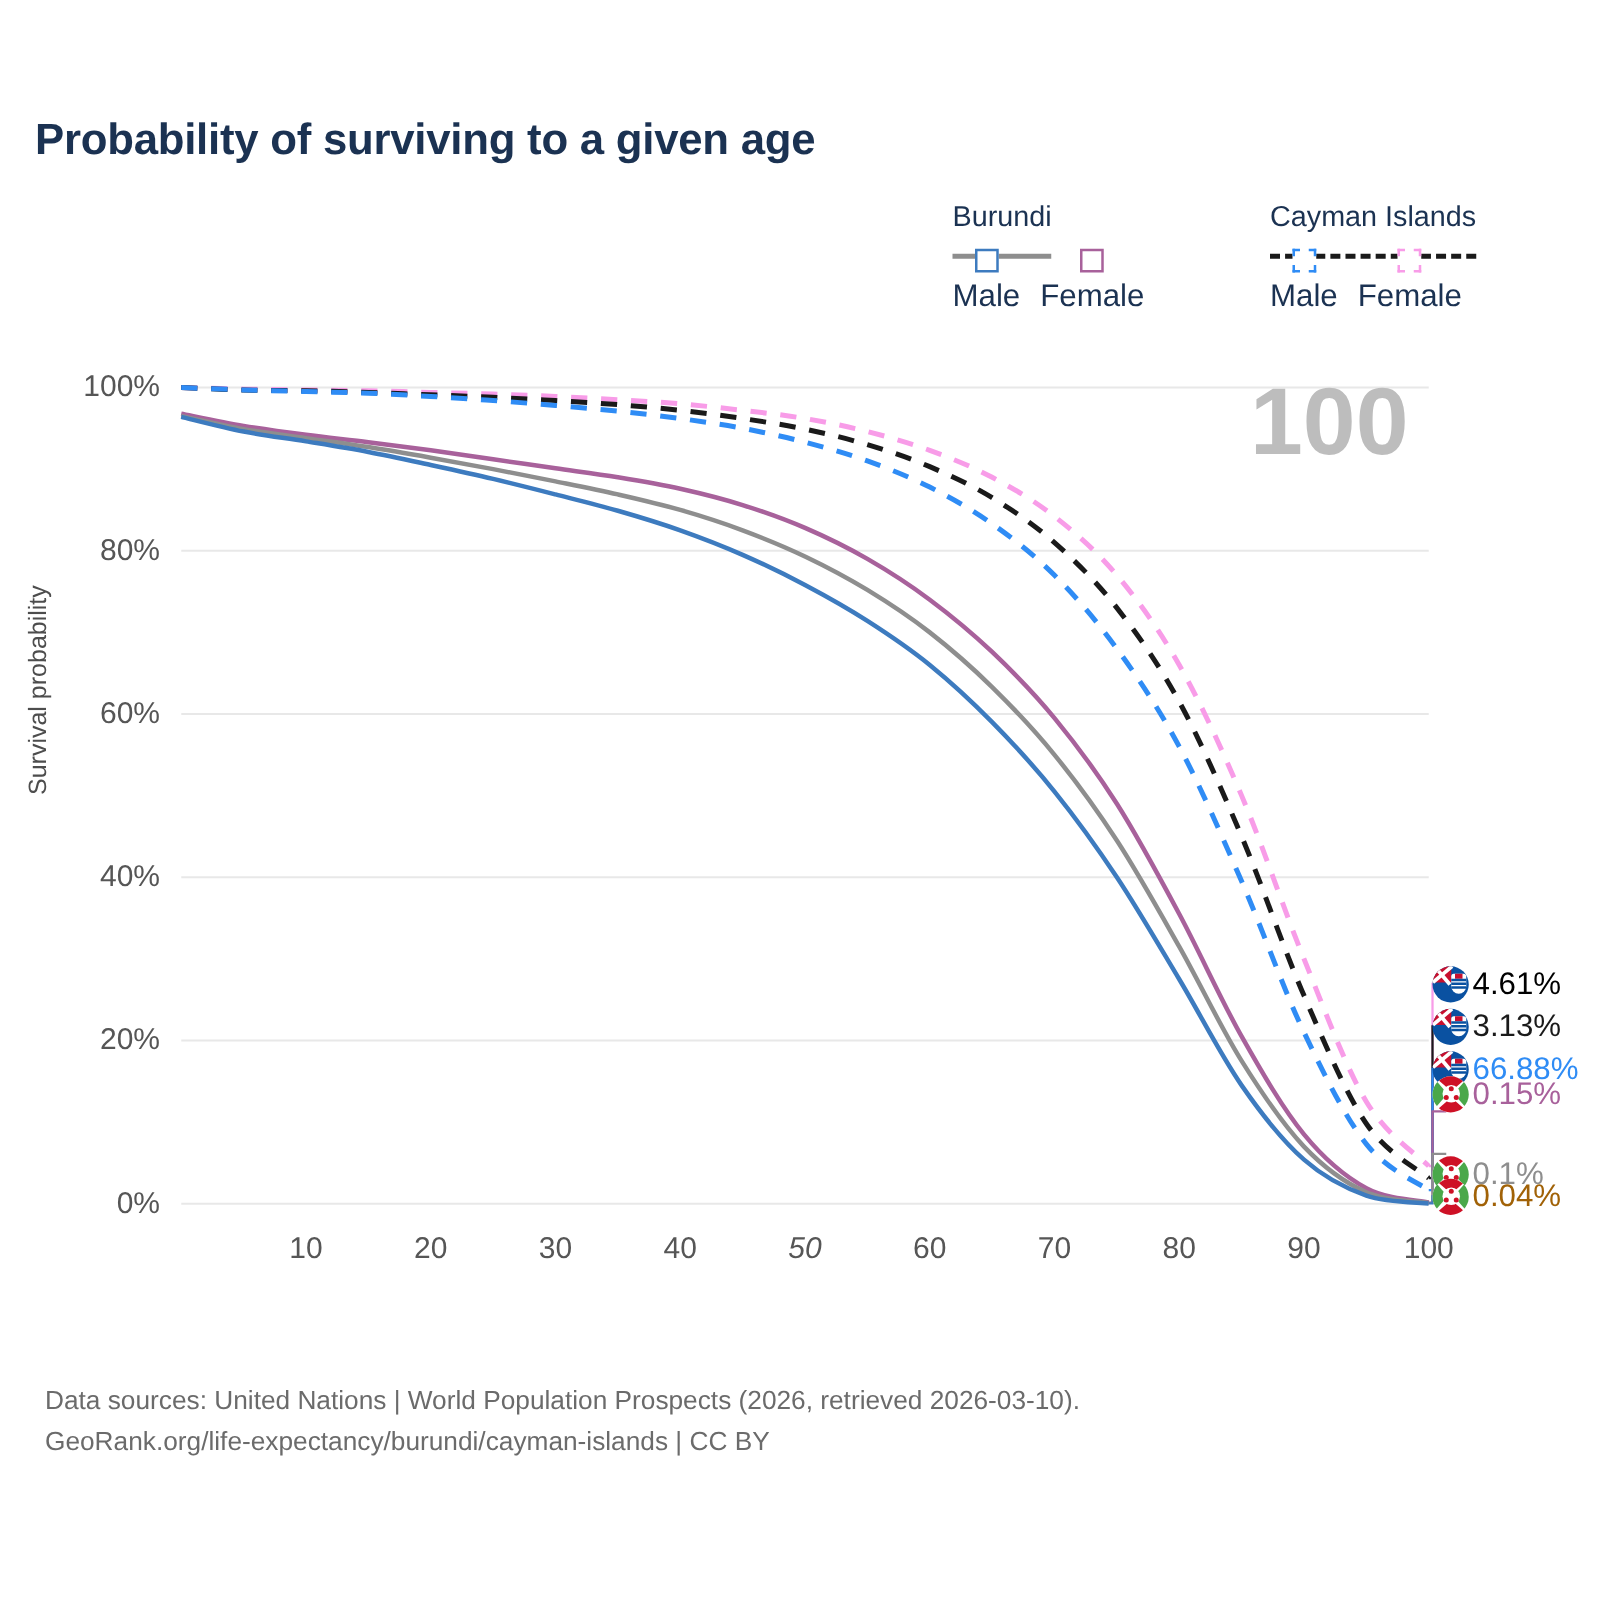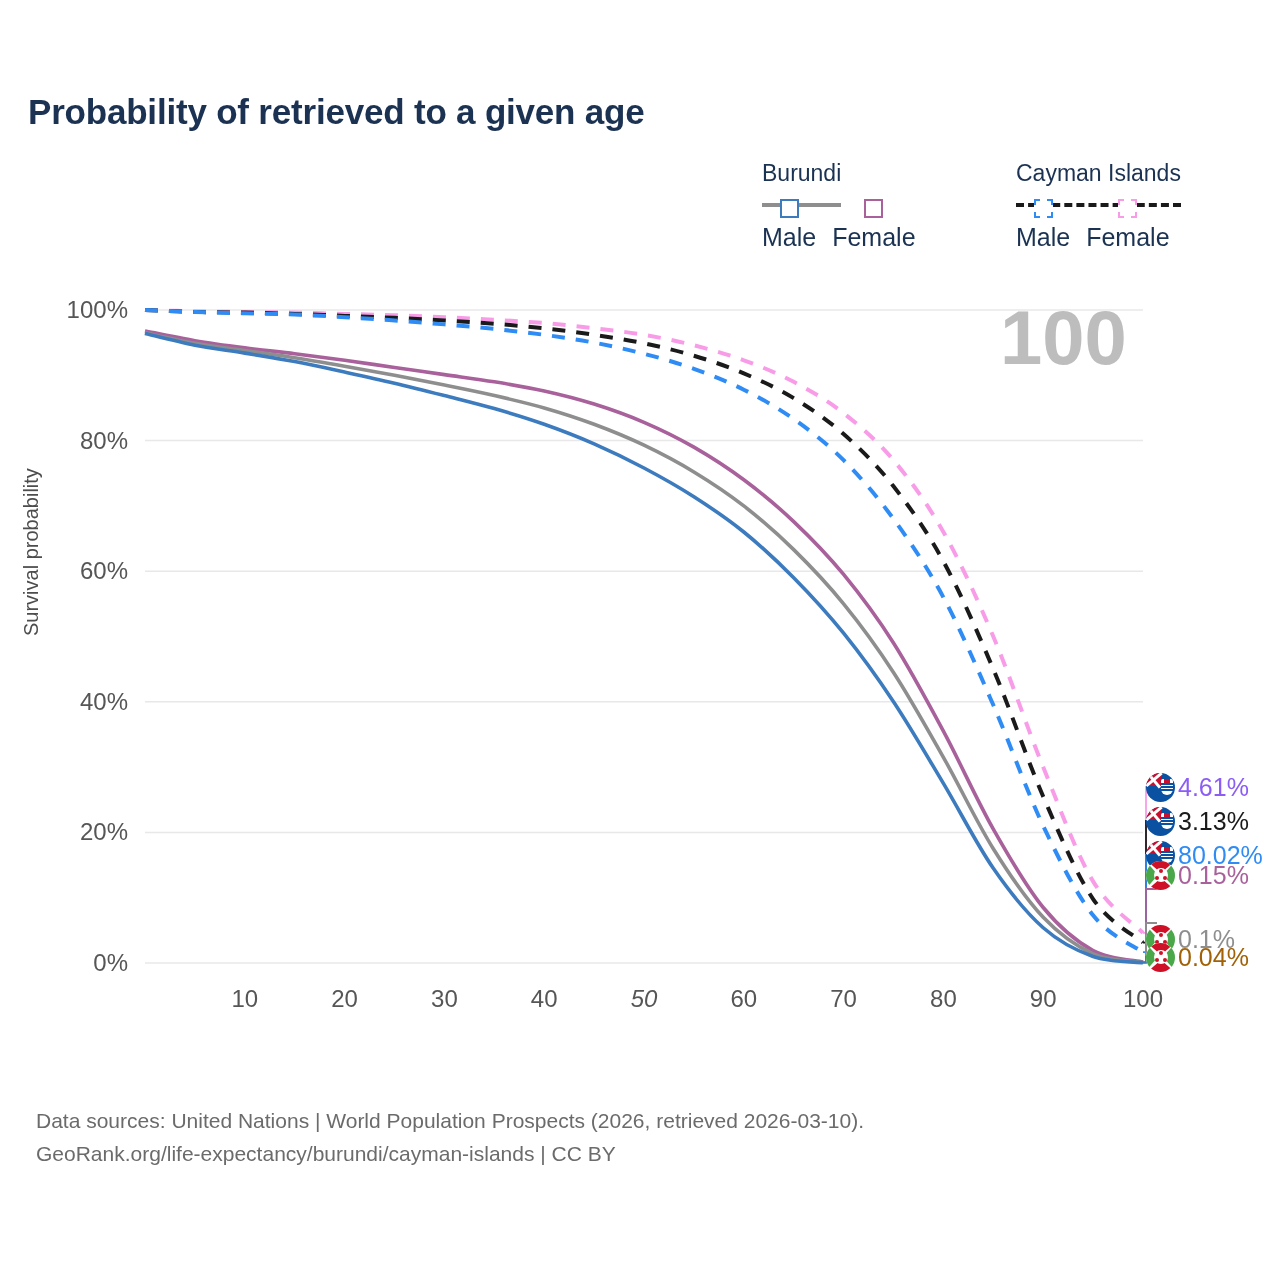--- a/index.html
+++ b/index.html
@@ -280,21 +280,21 @@
     color: #6b6b6b;
     line-height: 33px;
   }
   #footer div { white-space: nowrap; }
 </style>
 </head>
 <body>
 
 <div id="page">
 
-  <div id="chart-title">Probability of retrieved to a given age</div>
+  <div id="chart-title">Probability of surviving to a given age</div>
 
   <div id="legend">
     <div class="legend-group burundi">
       <div class="legend-country solid-rule">Burundi</div>
       <div class="legend-items">
         <div class="legend-item">
           <span class="swatch solid-blue"></span>
           <span class="legend-label">Male</span>
         </div>
         <div class="legend-item">
@@ -375,21 +375,21 @@
       <div class="end-row" style="top: 0px;">
         <span class="flag cayman">
           <span class="canton"></span>
           <span class="shield">
             <span class="star"></span>
             <span class="band b1"></span>
             <span class="band b2"></span>
             <span class="band b3"></span>
           </span>
         </span>
-        <span class="end-value" style="color:#8b5cf6">4.61%</span>
+        <span class="end-value" style="color:#000000">4.61%</span>
       </div>
       <div class="end-row" style="top: 34px;">
         <span class="flag cayman">
           <span class="canton"></span>
           <span class="shield">
             <span class="star"></span>
             <span class="band b1"></span>
             <span class="band b2"></span>
             <span class="band b3"></span>
           </span>
@@ -399,21 +399,21 @@
       <div class="end-row" style="top: 68px;">
         <span class="flag cayman">
           <span class="canton"></span>
           <span class="shield">
             <span class="star"></span>
             <span class="band b1"></span>
             <span class="band b2"></span>
             <span class="band b3"></span>
           </span>
         </span>
-        <span class="end-value" style="color:#2f8cf5">80.02%</span>
+        <span class="end-value" style="color:#2f8cf5">66.88%</span>
       </div>
       <div class="end-row" style="top: 88px;">
         <span class="flag burundi">
           <span class="tri t-top"></span>
           <span class="tri t-bottom"></span>
           <span class="tri t-left"></span>
           <span class="tri t-right"></span>
           <span class="disc">
             <i class="s1"></i>
             <i class="s2"></i>

